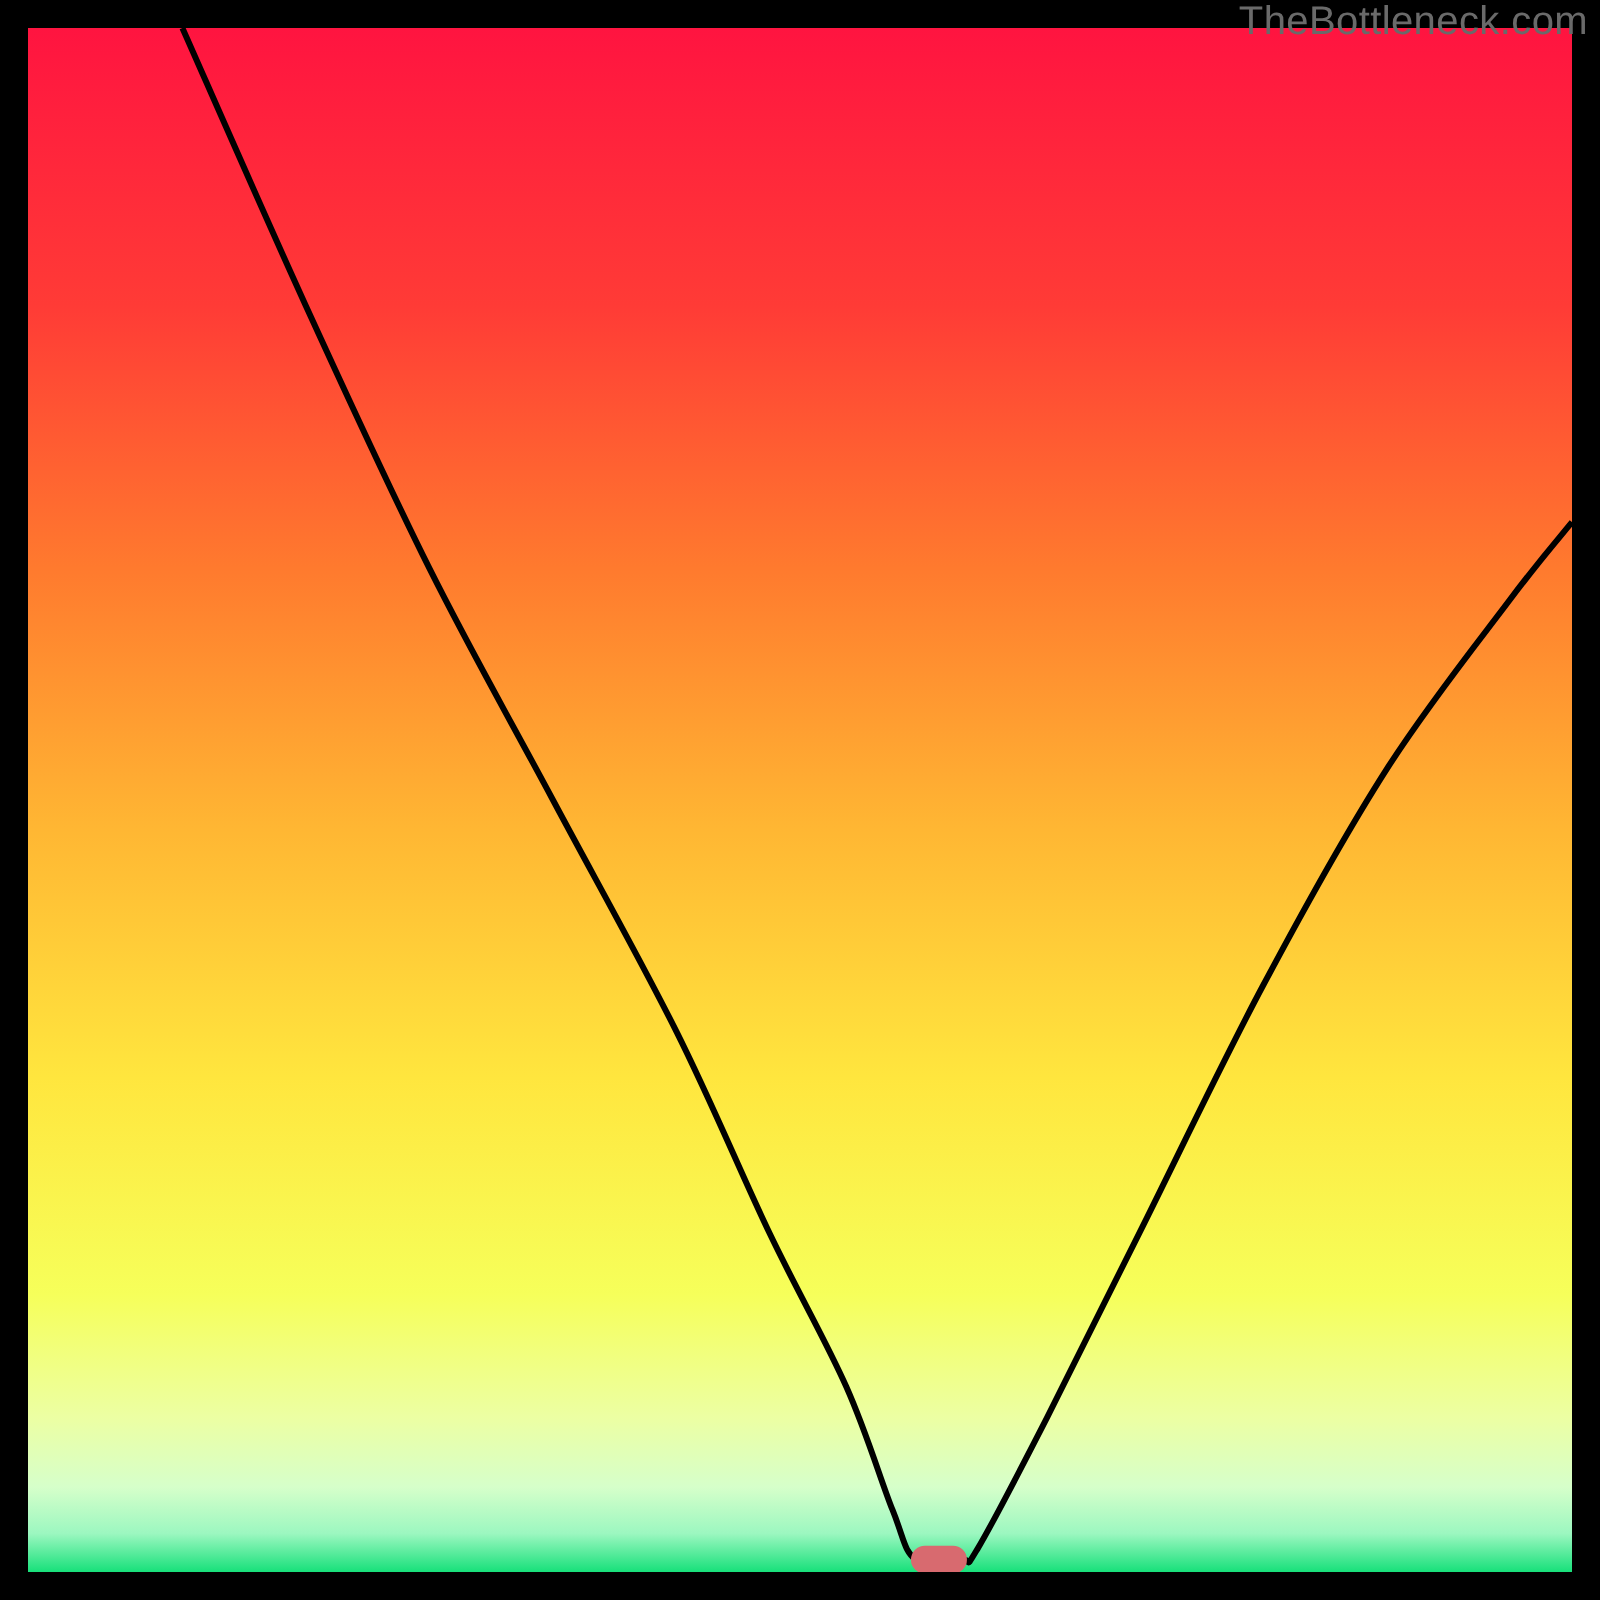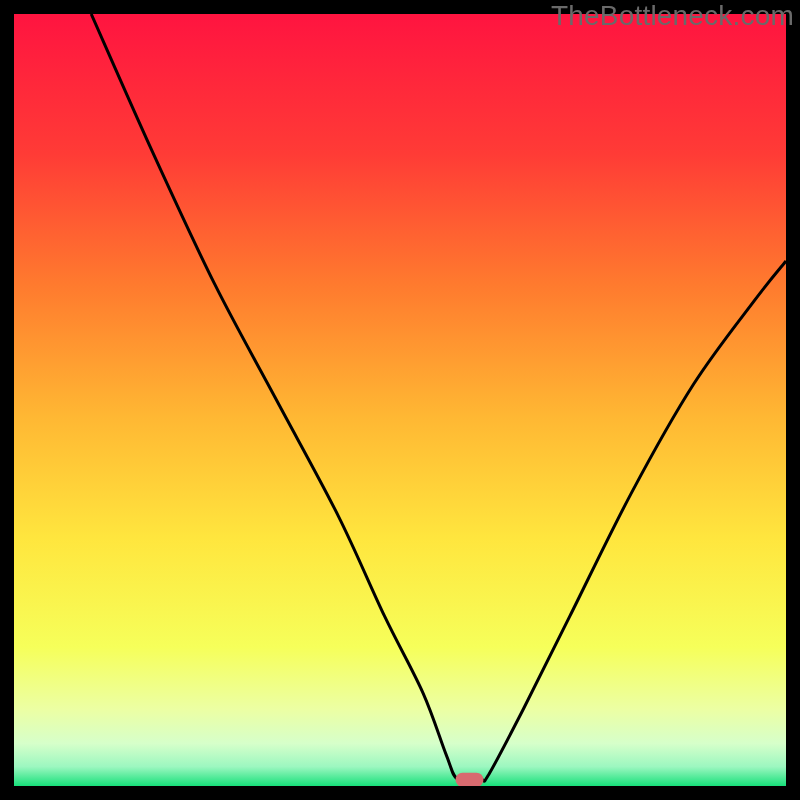--- a/index.html
+++ b/index.html
@@ -17,21 +17,21 @@
     top: 14px;
     width: 772px;
     height: 772px;
     background: #000;
   }
   .watermark {
     position: absolute;
     top: 0px;
     right: 6px;
     color: #6a6a6a;
-    font-size: 28px;
+    font-size: 20px;
     font-weight: 500;
     letter-spacing: 0.2px;
     user-select: none;
   }
   svg {
     display: block;
   }
 </style>
 </head>
 <body>

